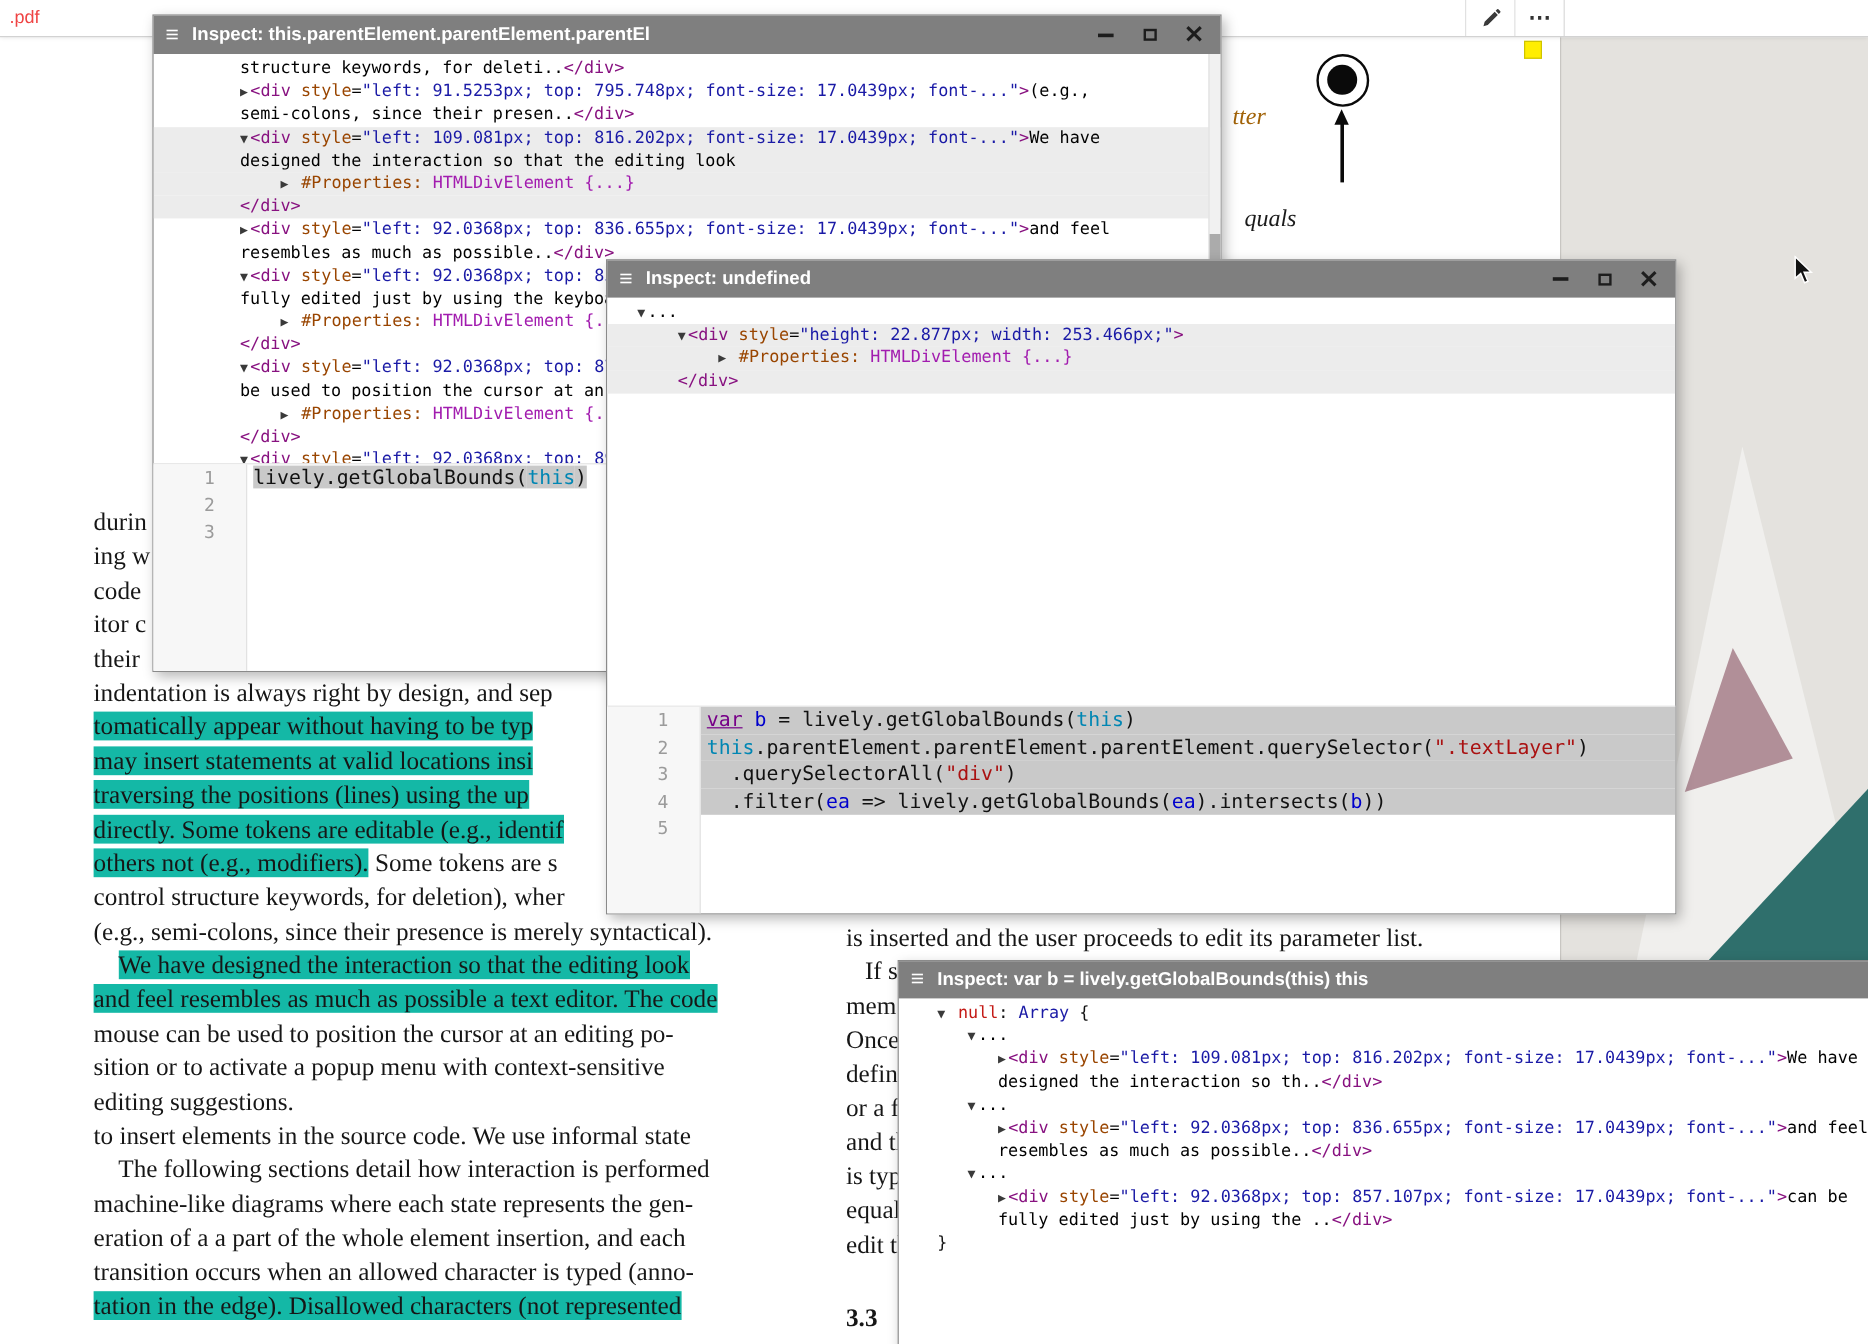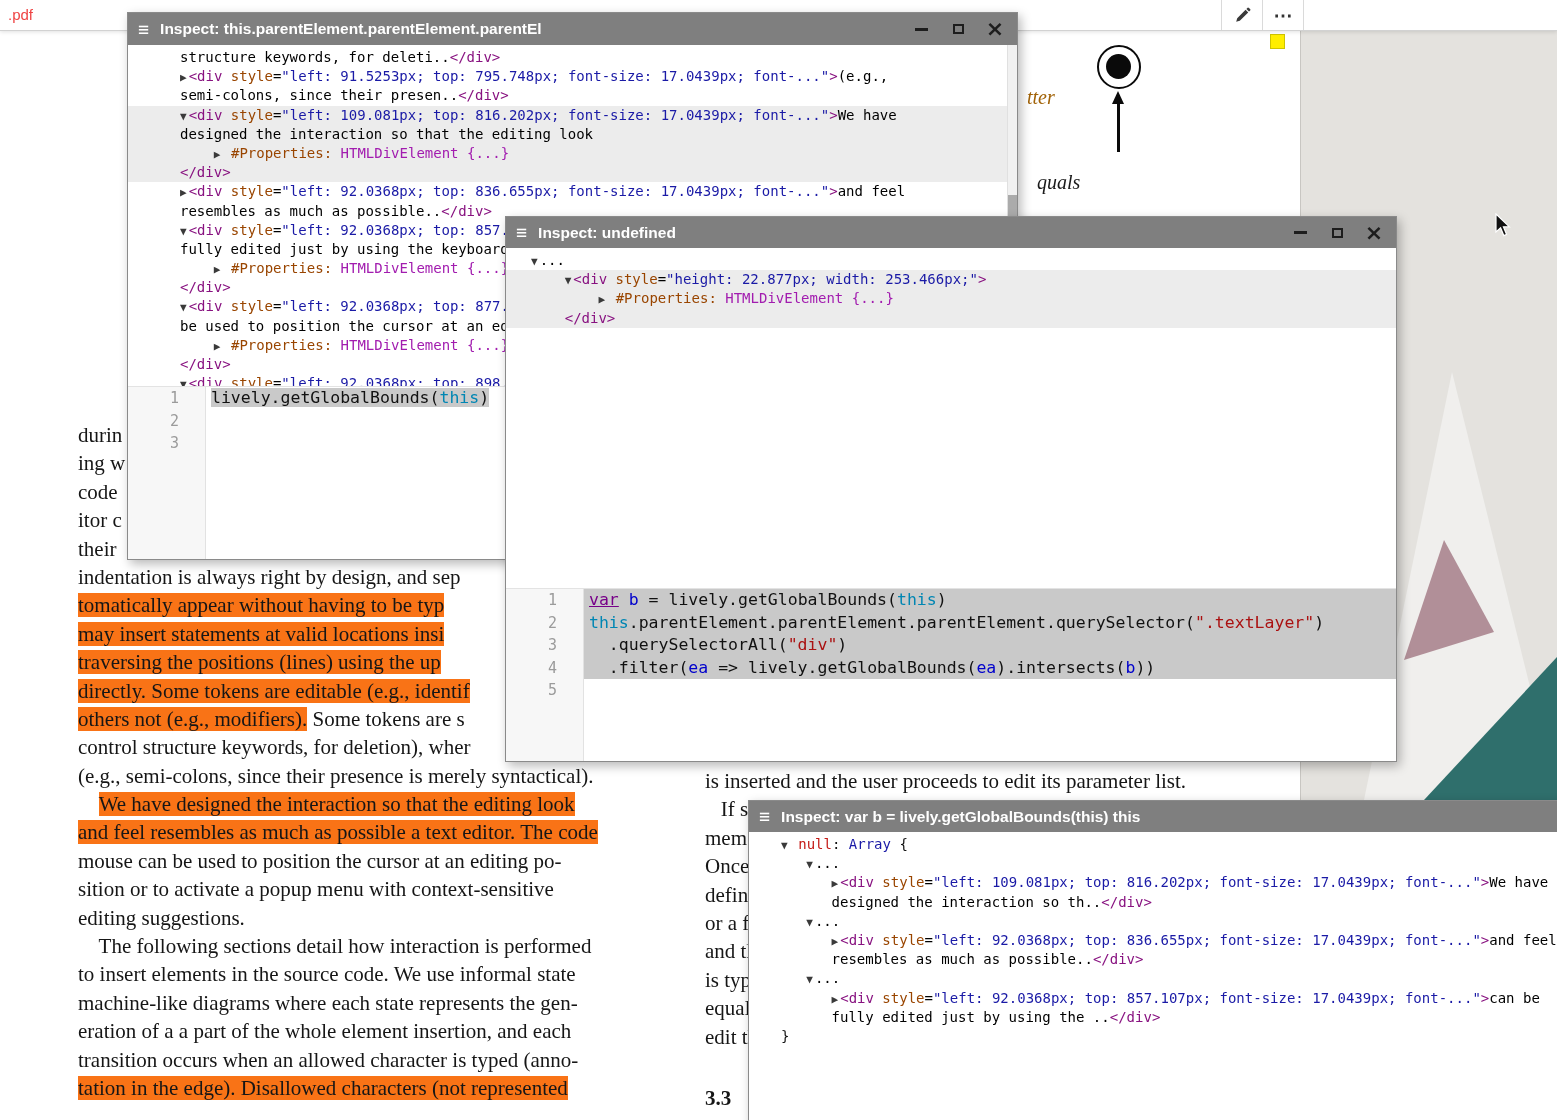--- a/index.html
+++ b/index.html
@@ -20,21 +20,21 @@
   .tb-sep{width:1px;background:#dadada;}
   .tb-btn{width:40px;display:flex;align-items:center;justify-content:center;background:#fff;border:none;cursor:pointer;}
   .more-glyph{font-size:19px;font-weight:bold;color:#333;}
 
   
   .pdfcol{position:absolute;}
   .pdfcol .ln{height:28.4px;line-height:28.4px;white-space:pre;
               font-family:"Liberation Serif", serif;font-size:21px;color:#161616;}
   .leftcol{left:78px;top:421px;width:600px;}
   .rightcol{left:705px;top:767px;width:580px;}
-  .sg-h{background:#f97316;}
+  .sg-h{background:#14b8a6;}
   .section-num{position:absolute;left:705px;top:1086px;font-family:"Liberation Serif", serif;
                font-weight:bold;font-size:21px;color:#161616;}
 
   
   .diagram-label-top{position:absolute;left:1027px;top:86px;font:italic 20px "Liberation Serif", serif;color:#a16207;}
   .diagram-label-bottom{position:absolute;left:1037px;top:171px;font:italic 20px "Liberation Serif", serif;color:#1b1b1b;}
   .state-circle-outer{position:absolute;left:1097px;top:45px;width:44px;height:44px;border:2.5px solid #0a0a0a;border-radius:50%;box-sizing:border-box;}
   .state-circle-inner{position:absolute;left:7px;top:7px;width:25px;height:25px;background:#0a0a0a;border-radius:50%;}
   .arrow-line{position:absolute;left:1117px;top:103px;width:2.5px;height:49px;background:#0a0a0a;}
   .arrow-head{position:absolute;left:1112px;top:91px;width:0;height:0;
@@ -54,21 +54,21 @@
   .ctl{display:flex;align-items:center;justify-content:center;width:16px;height:16px;cursor:pointer;}
   .glyph-min{width:13px;height:3px;background:#1d1d1d;}
   .glyph-max{width:11px;height:10px;border:2px solid #1d1d1d;box-sizing:border-box;}
   .glyph-close{font-size:22px;font-weight:bold;color:#1d1d1d;line-height:16px;font-family:"DejaVu Sans", sans-serif;}
 
   .tree{position:absolute;left:0;right:0;top:32px;bottom:172px;overflow:hidden;padding-top:3px;}
   .win2 .tree{top:31px;}
   .win3 .tree{top:31px;bottom:0;}
   .tree .ln{height:19.2px;line-height:19.2px;white-space:pre;
             font-family:"DejaVu Sans Mono", monospace;font-size:14px;color:#000;}
-  .win1 .tree .ln{padding-left:52px;}
+  .win1 .tree .ln{padding-left:72px;}
   .win2 .tree .ln{padding-left:25px;}
   .win3 .tree .ln{padding-left:32px;}
   .ln.hl{background:#ececec;}
 
   .editor{position:absolute;left:0;right:0;bottom:0;height:172px;border-top:1px solid #e3e3e3;display:flex;background:#fff;}
   .gutter{width:78px;background:#f7f7f7;border-right:1px solid #e2e2e2;box-sizing:border-box;}
   .gutter .ln{height:22.5px;line-height:22.5px;text-align:right;padding-right:26px;
               font-family:"DejaVu Sans Mono", monospace;font-size:15px;color:#9b9b9b;}
   .codearea{flex:1;overflow:hidden;}
   .codearea .ln{height:22.5px;line-height:22.5px;white-space:pre;padding-left:5px;
@@ -126,22 +126,22 @@
       <div class="ln"><span class="sg-h">traversing the positions (lines) using the up</span></div>
       <div class="ln"><span class="sg-h">directly. Some tokens are editable (e.g., identif</span></div>
       <div class="ln"><span class="sg-h">others not (e.g., modifiers).</span><span class="sg-t"> Some tokens are s</span></div>
       <div class="ln"><span class="sg-t">control structure keywords, for deletion), wher</span></div>
       <div class="ln"><span class="sg-t">(e.g., semi-colons, since their presence is merely syntactical).</span></div>
       <div class="ln"><span class="sg-t">    </span><span class="sg-h">We have designed the interaction so that the editing look</span></div>
       <div class="ln"><span class="sg-h">and feel resembles as much as possible a text editor. The code</span></div>
       <div class="ln"><span class="sg-t">mouse can be used to position the cursor at an editing po-</span></div>
       <div class="ln"><span class="sg-t">sition or to activate a popup menu with context-sensitive</span></div>
       <div class="ln"><span class="sg-t">editing suggestions.</span></div>
+      <div class="ln"><span class="sg-t">to insert elements in the source code. We use informal state</span></div>
       <div class="ln"><span class="sg-t">    The following sections detail how interaction is performed</span></div>
-      <div class="ln"><span class="sg-t">to insert elements in the source code. We use informal state</span></div>
       <div class="ln"><span class="sg-t">machine-like diagrams where each state represents the gen-</span></div>
       <div class="ln"><span class="sg-t">eration of a a part of the whole element insertion, and each</span></div>
       <div class="ln"><span class="sg-t">transition occurs when an allowed character is typed (anno-</span></div>
       <div class="ln"><span class="sg-h">tation in the edge). Disallowed characters (not represented</span></div>
     </div>
   <div class="pdfcol rightcol">
       <div class="ln"><span class="sg-t">is inserted and the user proceeds to edit its parameter list.</span></div>
       <div class="ln"><span class="sg-t">   If se</span></div>
       <div class="ln"><span class="sg-t">mem</span></div>
       <div class="ln"><span class="sg-t">Once</span></div>

